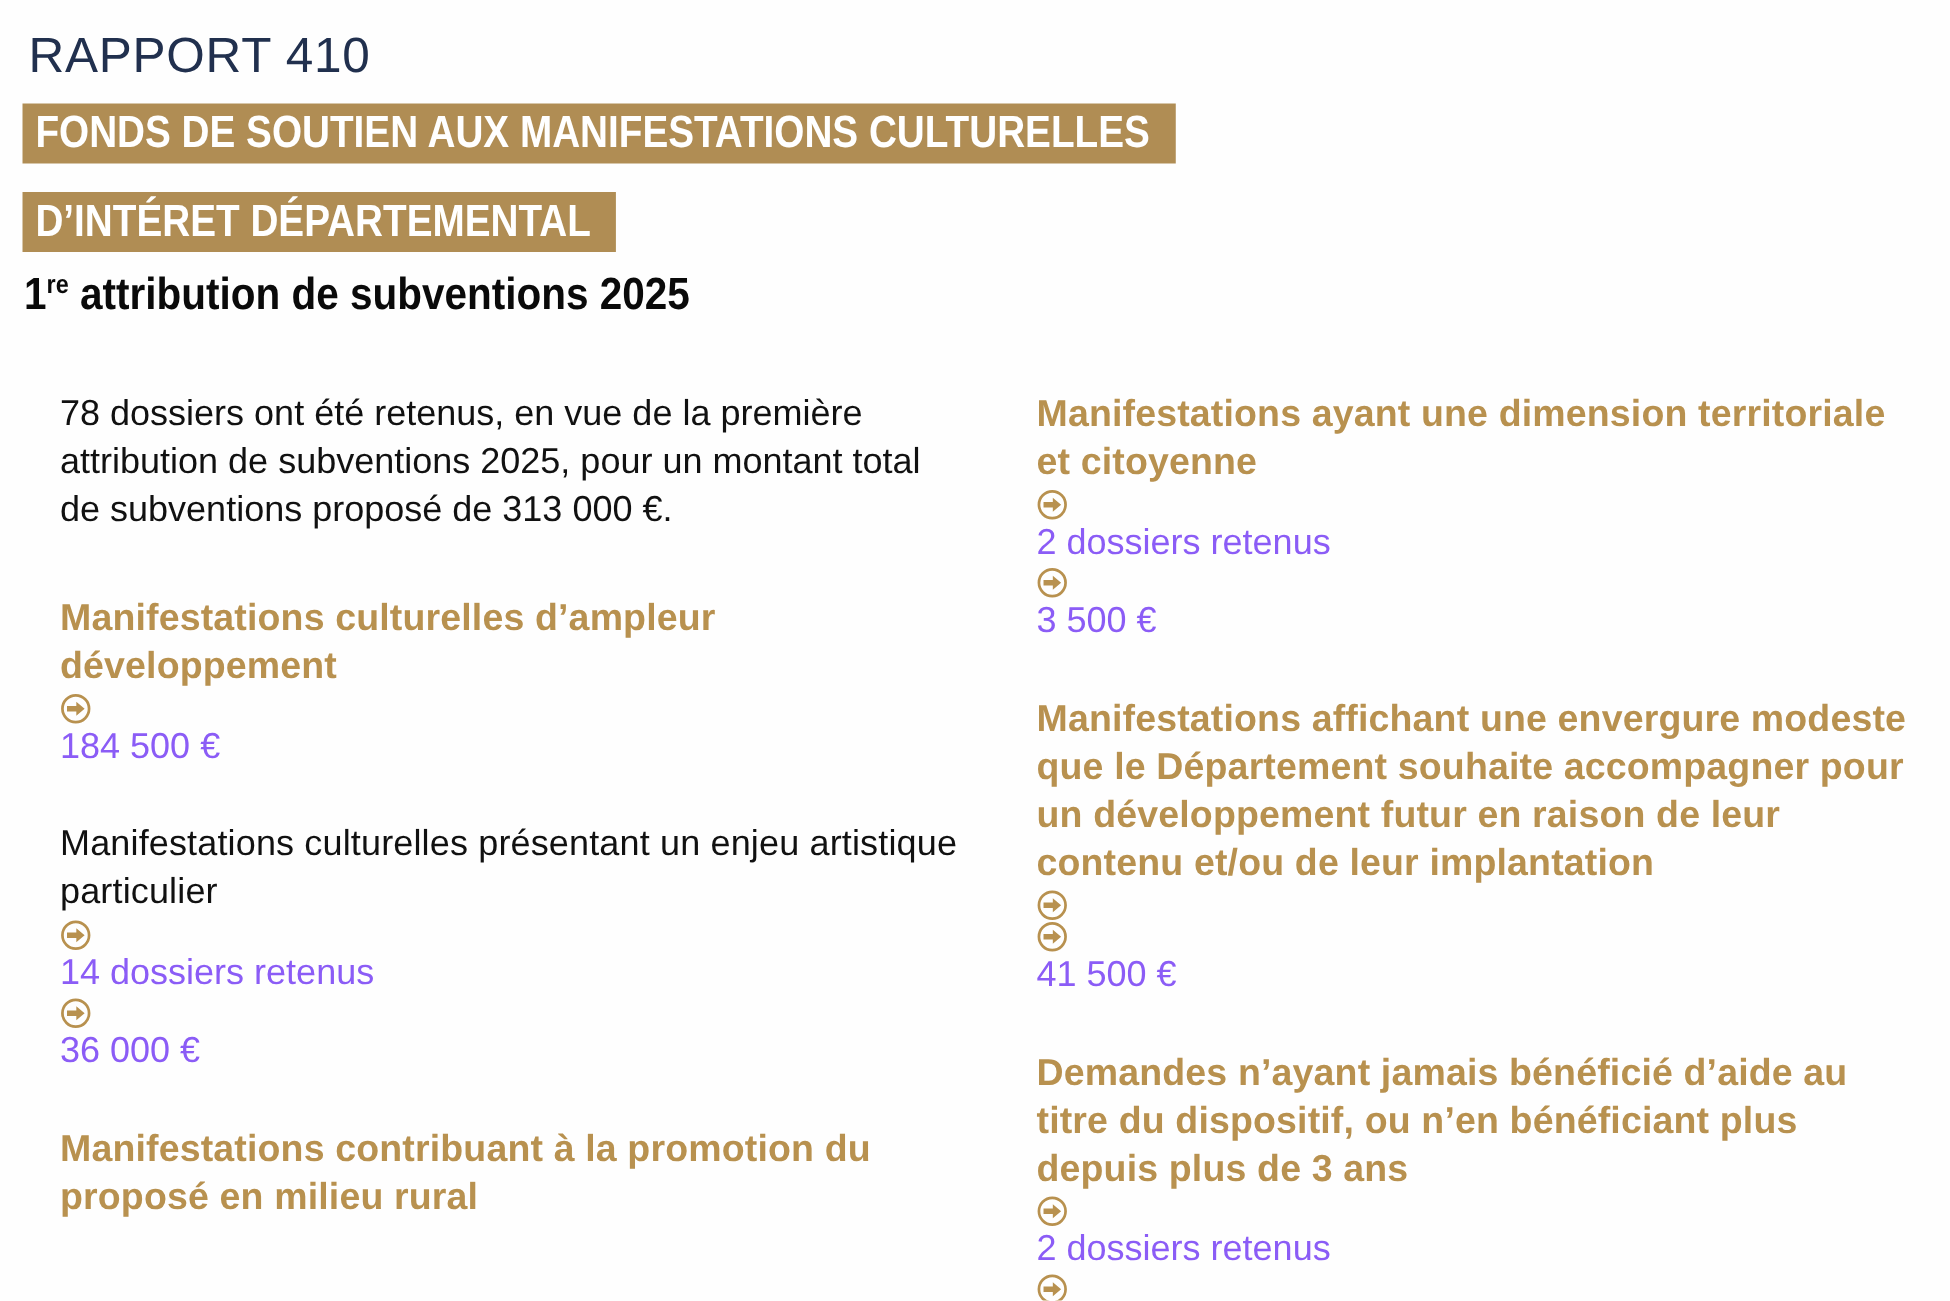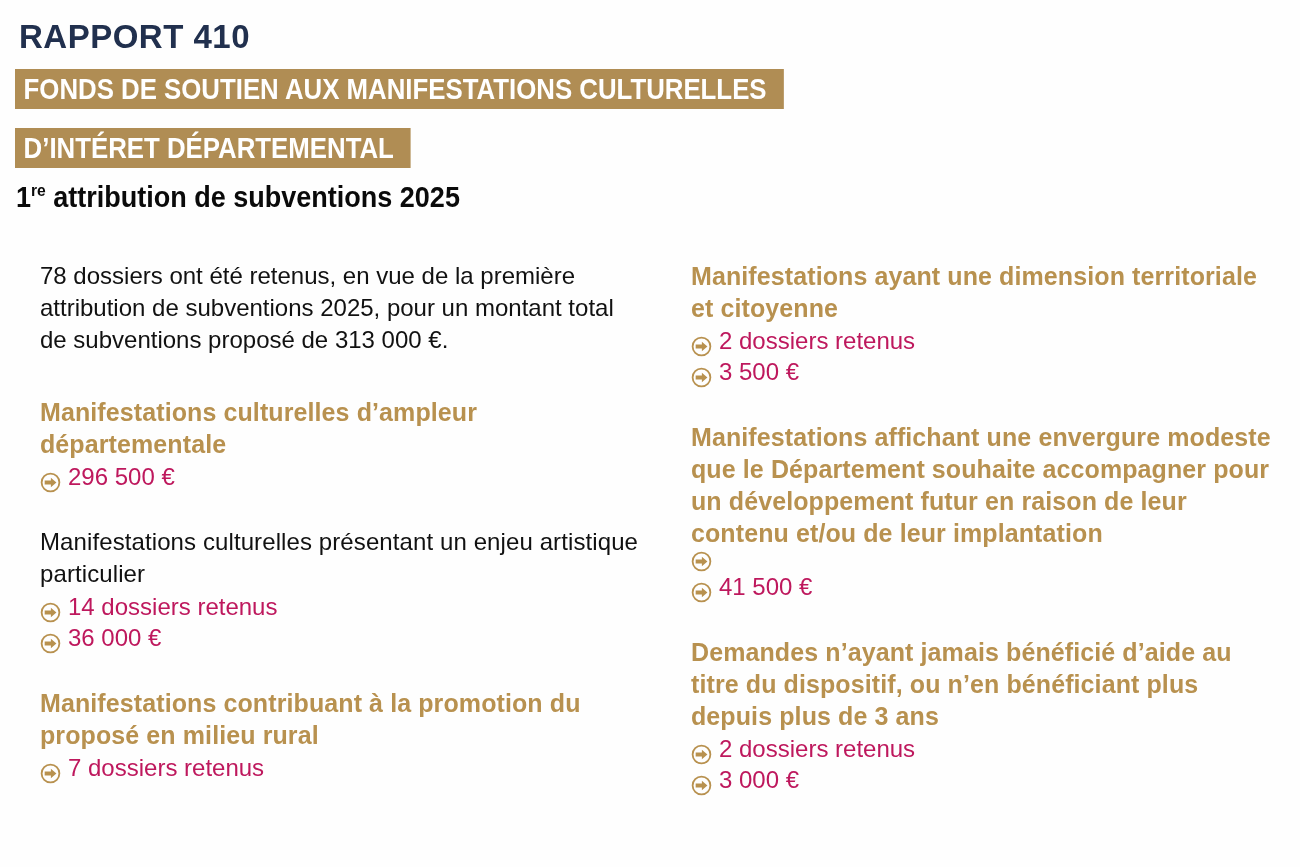--- a/index.html
+++ b/index.html
@@ -32,21 +32,21 @@
     width: 1300px;
   }
 
   .report-number {
     position: absolute;
     left: 19px;
     top: 18px;
     font-family: "Liberation Sans", "DejaVu Sans", sans-serif;
     font-size: 33px;
     line-height: 38px;
-    font-weight: 700;
+    font-weight: 400;
     letter-spacing: 0.5px;
     color: #21304e;
     white-space: nowrap;
   }
 
   .banner {
     position: absolute;
     background: #b08d54;
     color: #ffffff;
     font-family: "Liberation Sans Narrow", "Liberation Sans", "DejaVu Sans Condensed", "DejaVu Sans", sans-serif;
@@ -142,26 +142,27 @@
     line-height: 32px;
     color: #111111;
     margin: 0;
     max-width: 600px;
   }
 
   .stats { margin: 0; padding: 0; list-style: none; }
 
   .stat-row {
     display: flex;
-    align-items: flex-end;
+    align-items: flex-start;
     font-family: "Liberation Sans", "DejaVu Sans", sans-serif;
     font-size: 24px;
     line-height: 31px;
-    color: #be185d;
+    color: #8b5cf6;
     white-space: nowrap;
+    flex-direction: column;
   }
 
   .arrow-bullet {
     flex: 0 0 auto;
     width: 21px;
     height: 21px;
     margin-right: 7px;
     display: inline-block;
     position: relative;
     top: 1px;
@@ -192,30 +193,30 @@
     </div>
 
   </div>
 
   <div class="columns">
 
     <div class="col col-left">
       <p class="intro">78 dossiers ont été retenus, en vue de la première attribution de subventions 2025, pour un montant total de subventions proposé de 313 000 €.</p>
       <div style="margin-top: 40px;">
           <div class="block">
-            <div class="heading">Manifestations culturelles d’ampleur départementale</div>
-            <div class="stats">
-              <div class="stat-row">
-                <span class="arrow-bullet">
-                  <svg viewBox="0 0 22 22" width="21" height="21" aria-hidden="true">
-                    <circle cx="11" cy="11" r="9.3" fill="none" stroke="#b8914f" stroke-width="1.9"></circle>
-                    <path d="M4.9 9.0 H11.4 V6.1 L17.2 11 L11.4 15.9 V13.0 H4.9 Z" fill="#b8914f"></path>
-                  </svg>
-                </span>
-                <span class="stat-text">296 500 €</span>
+            <div class="heading">Manifestations culturelles d’ampleur développement</div>
+            <div class="stats">
+              <div class="stat-row">
+                <span class="arrow-bullet">
+                  <svg viewBox="0 0 22 22" width="21" height="21" aria-hidden="true">
+                    <circle cx="11" cy="11" r="9.3" fill="none" stroke="#b8914f" stroke-width="1.9"></circle>
+                    <path d="M4.9 9.0 H11.4 V6.1 L17.2 11 L11.4 15.9 V13.0 H4.9 Z" fill="#b8914f"></path>
+                  </svg>
+                </span>
+                <span class="stat-text">184 500 €</span>
               </div>
             </div>
           </div>
           <div class="block">
             <div class="heading plain">Manifestations culturelles présentant un enjeu artistique particulier</div>
             <div class="stats">
               <div class="stat-row">
                 <span class="arrow-bullet">
                   <svg viewBox="0 0 22 22" width="21" height="21" aria-hidden="true">
                     <circle cx="11" cy="11" r="9.3" fill="none" stroke="#b8914f" stroke-width="1.9"></circle>
@@ -231,29 +232,20 @@
                     <path d="M4.9 9.0 H11.4 V6.1 L17.2 11 L11.4 15.9 V13.0 H4.9 Z" fill="#b8914f"></path>
                   </svg>
                 </span>
                 <span class="stat-text">36 000 €</span>
               </div>
             </div>
           </div>
           <div class="block">
             <div class="heading">Manifestations contribuant à la promotion du proposé en milieu rural</div>
             <div class="stats">
-              <div class="stat-row">
-                <span class="arrow-bullet">
-                  <svg viewBox="0 0 22 22" width="21" height="21" aria-hidden="true">
-                    <circle cx="11" cy="11" r="9.3" fill="none" stroke="#b8914f" stroke-width="1.9"></circle>
-                    <path d="M4.9 9.0 H11.4 V6.1 L17.2 11 L11.4 15.9 V13.0 H4.9 Z" fill="#b8914f"></path>
-                  </svg>
-                </span>
-                <span class="stat-text">7 dossiers retenus</span>
-              </div>
             </div>
           </div>
         </div>
     </div>
 
     <div class="col col-right">
       <div>
           <div class="block">
             <div class="heading">Manifestations ayant une dimension territoriale et citoyenne</div>
             <div class="stats">

